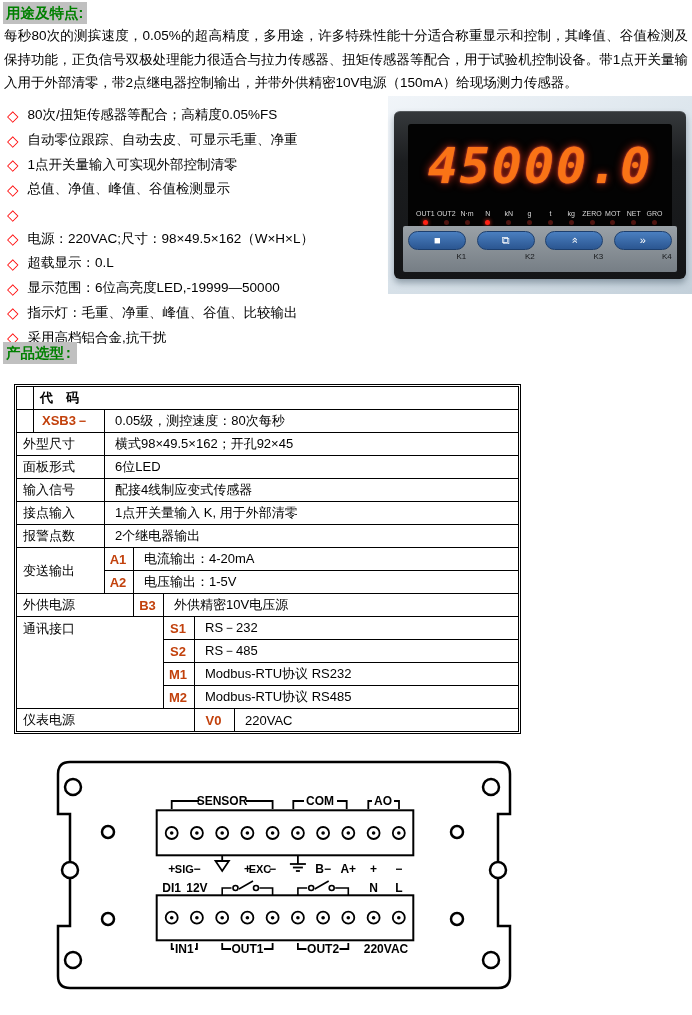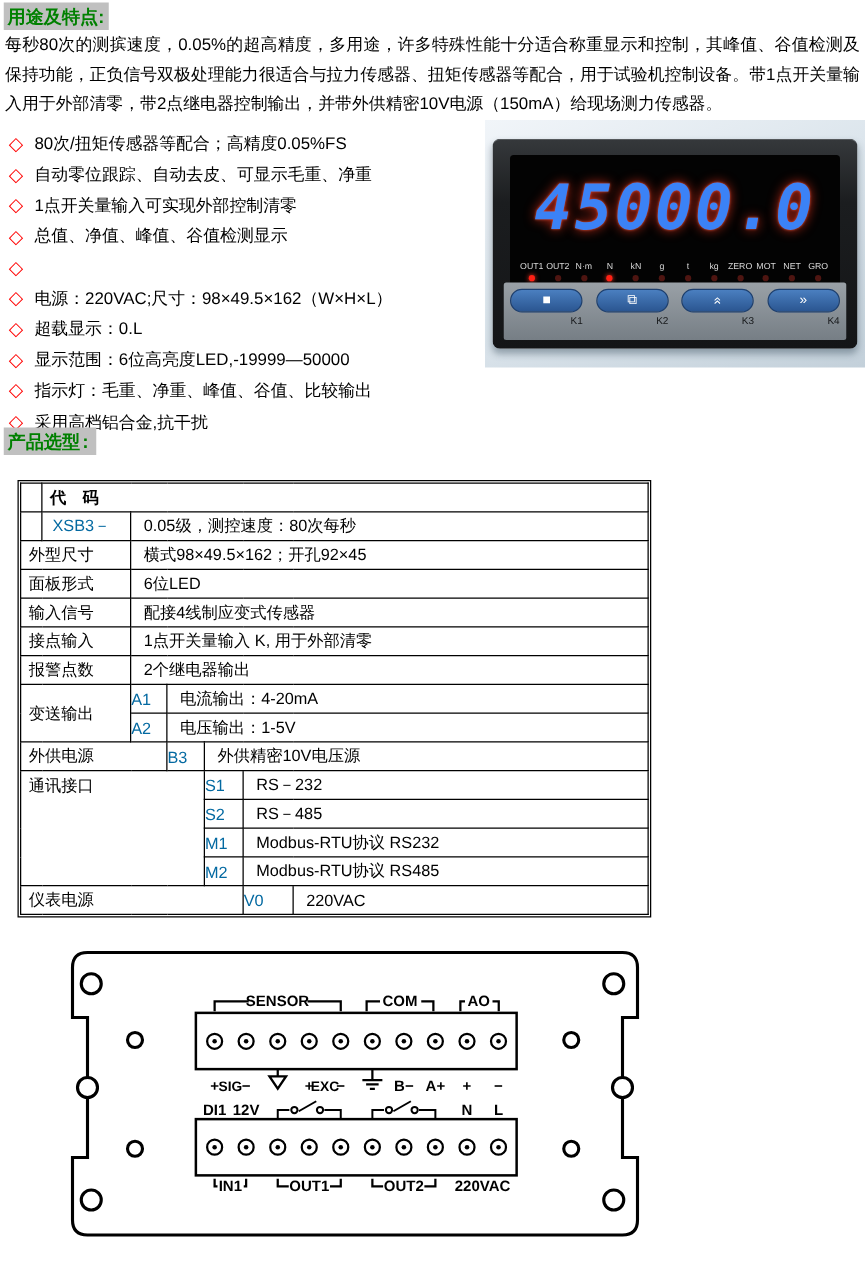--- a/index.html
+++ b/index.html
@@ -22,21 +22,21 @@
   #photo { position: absolute; left: 388px; top: 96px; width: 304px; height: 198px;
     background: linear-gradient(155deg, #f1f5f9 0%, #dde6ed 45%, #c3d0da 100%); }
   #meter-body { position: absolute; left: 6px; top: 15px; width: 292px; height: 168px;
     background: linear-gradient(#35383b, #1b1d1f 30%, #141517); border-radius: 6px;
     border-top: 1px solid #55595c; box-shadow: 0 4px 6px rgba(60,80,95,.45); }
   #display-window { position: absolute; left: 14px; top: 12px; width: 264px; height: 112px;
     background: #030303; border-radius: 3px; }
   #digits { position: absolute; left: 0; right: 0; top: 6px; height: 72px;
     display: flex; align-items: center; justify-content: center;
     font-family: "DejaVu Sans Mono", monospace; font-weight: bold; font-style: italic;
-    font-size: 50px; letter-spacing: 2px; color: #3b82f6;
+    font-size: 50px; letter-spacing: 2px; color: #f97316;
     text-shadow: 0 0 9px rgba(255,55,30,.75), 0 0 2px rgba(255,110,80,.9); }
   #indicator-row { position: absolute; left: 7px; right: 7px; bottom: 5px; height: 22px;
     display: flex; justify-content: space-between; }
   .ind { display: flex; flex-direction: column; align-items: center; width: 22px; }
   .ind .lbl { font-size: 7px; color: #d8d8d8; white-space: nowrap; line-height: 9px; }
   .ind .dot { width: 5px; height: 5px; border-radius: 50%; background: #4e1511; margin-top: 2px; }
   .ind.lit .dot { background: #ff2014; box-shadow: 0 0 4px #ff3b25; }
   #button-strip { position: absolute; left: 9px; right: 9px; bottom: 7px; height: 46px;
     background: linear-gradient(#9aa1a7, #767e85); border-radius: 2px; }
   #buttons { display: flex; justify-content: space-around; padding-top: 5px; }
@@ -46,22 +46,22 @@
     font-size: 11px; line-height: 1; }
   .kbtn .rot-up { display: inline-block; transform: rotate(-90deg); }
   #button-labels { display: flex; justify-content: space-around; margin-top: 2px; }
   #button-labels span { width: 58px; text-align: right; font-size: 8px; color: #16181a; }
 
   
   #table-wrap { position: absolute; left: 14px; top: 384px; border: 1px solid #000; padding: 1px; background: #fff; }
   table { border-collapse: collapse; table-layout: fixed; width: 502px; font-size: 13px; }
   td { border: 1px solid #000; height: 23px; padding: 0 2px 0 6px; overflow: hidden; white-space: nowrap; vertical-align: middle; }
   td.hdr { font-weight: bold; }
-  td.code { color: #0369a1; font-weight: normal; text-align: left; padding-left: 8px; }
-  td.code.ctr { padding-left: 0; }
+  td.code { color: #c2410c; font-weight: bold; text-align: left; padding-left: 8px; }
+  td.code.ctr { text-align: center; padding-left: 0; }
   td.val { padding-left: 10px; margin-top: 20px; }
 
   
   #diagram { position: absolute; left: 50px; top: 752px; }
   #diagram text { font-family: "Liberation Sans", sans-serif; font-weight: bold; font-size: 12px; fill: #000; }
   #diagram text.small { font-size: 11px; }
 </style>
 </head>
 <body>
 

